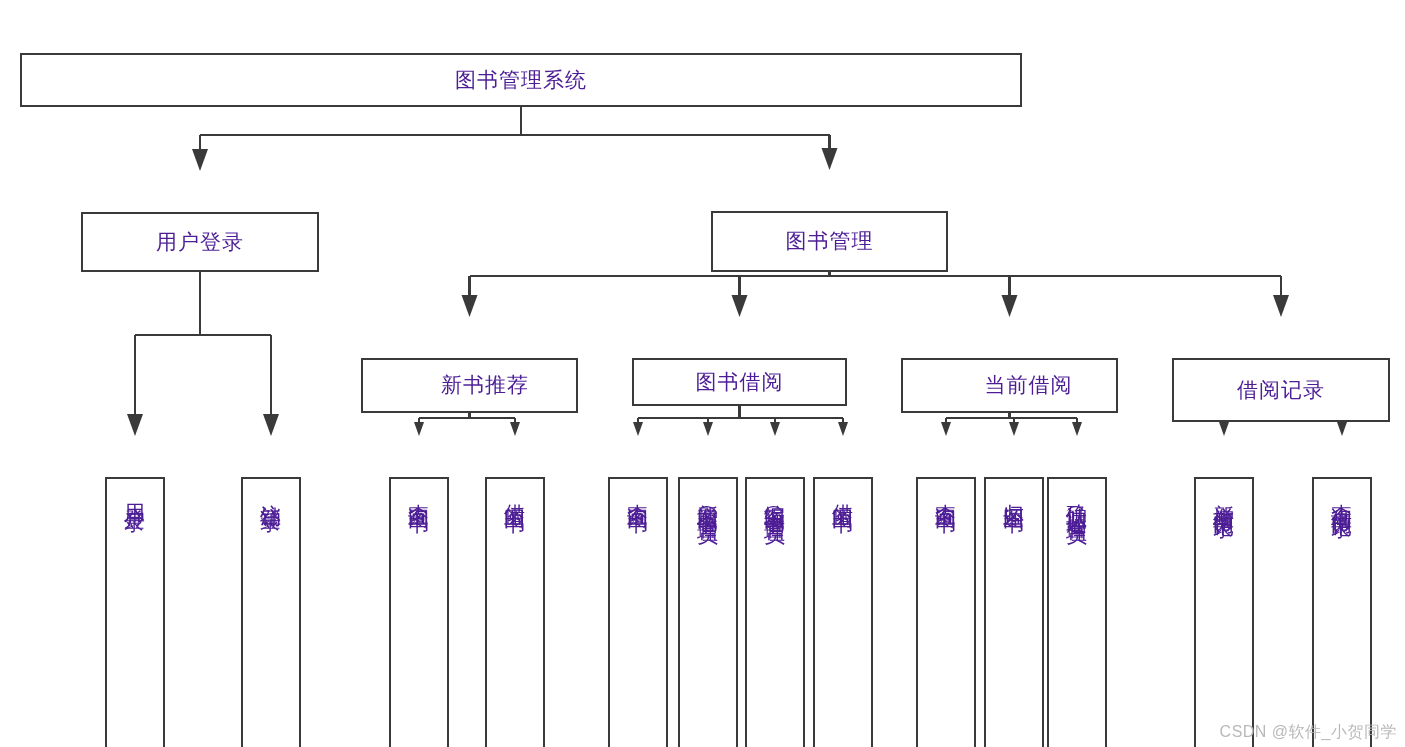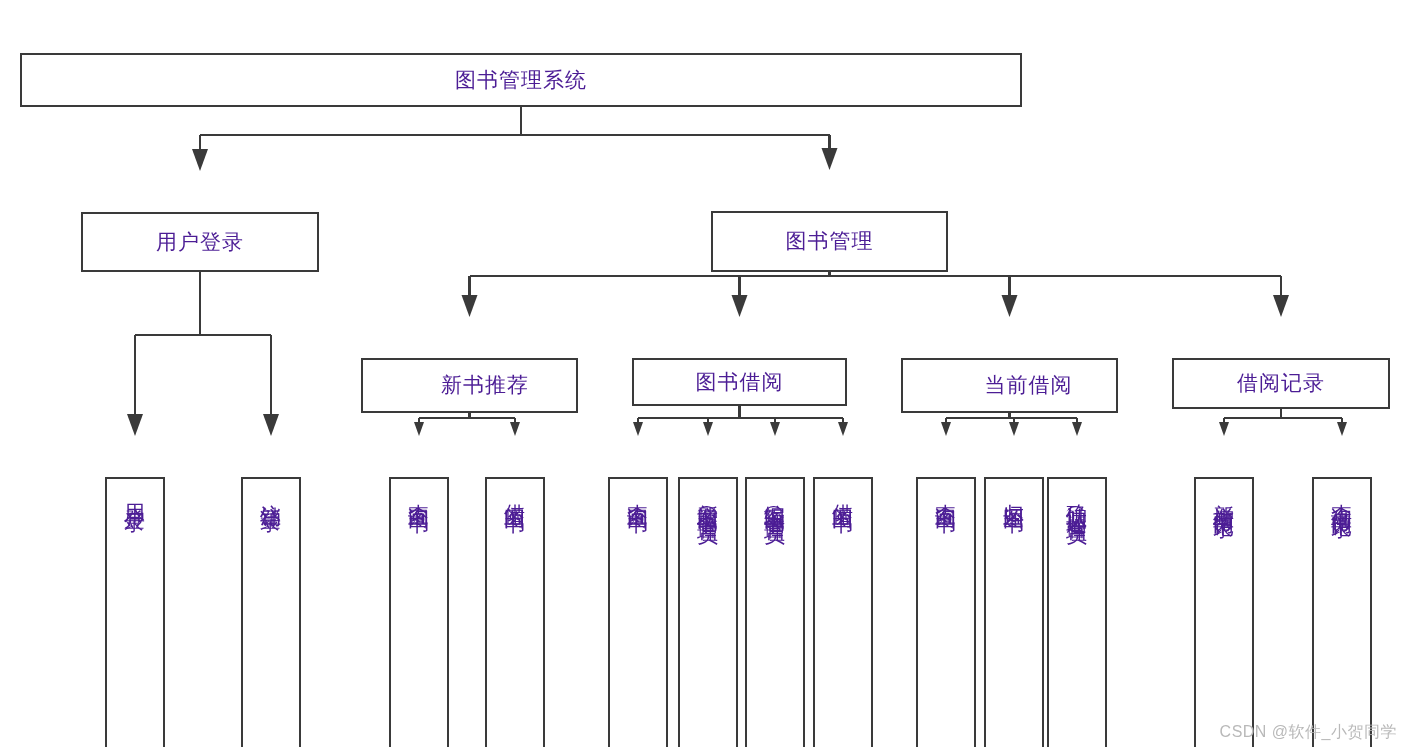--- a/index.html
+++ b/index.html
@@ -138,21 +138,21 @@
       </div>
       <div class="node level2" style="left: 361px; top: 318px; width: 217px; height: 55px; padding-left: 31px;">
         <span class="node-label">新书推荐</span>
       </div>
       <div class="node level2" style="left: 632px; top: 318px; width: 215px; height: 48px;">
         <span class="node-label">图书借阅</span>
       </div>
       <div class="node level2" style="left: 901px; top: 318px; width: 217px; height: 55px; padding-left: 38px;">
         <span class="node-label">当前借阅</span>
       </div>
-      <div class="node level2" style="left: 1172px; top: 318px; width: 218px; height: 51px;">
+      <div class="node level2" style="left: 1172px; top: 318px; width: 218px; height: 64px;">
         <span class="node-label">借阅记录</span>
       </div>
       <div class="node leaf" style="left: 105px; top: 437px; width: 60px; height: 298px;">
         <span class="node-label">用户登录</span>
       </div>
       <div class="node leaf" style="left: 241px; top: 437px; width: 60px; height: 298px;">
         <span class="node-label">注销登录</span>
       </div>
       <div class="node leaf" style="left: 389px; top: 437px; width: 60px; height: 298px;">
         <span class="node-label">查询图书</span>

